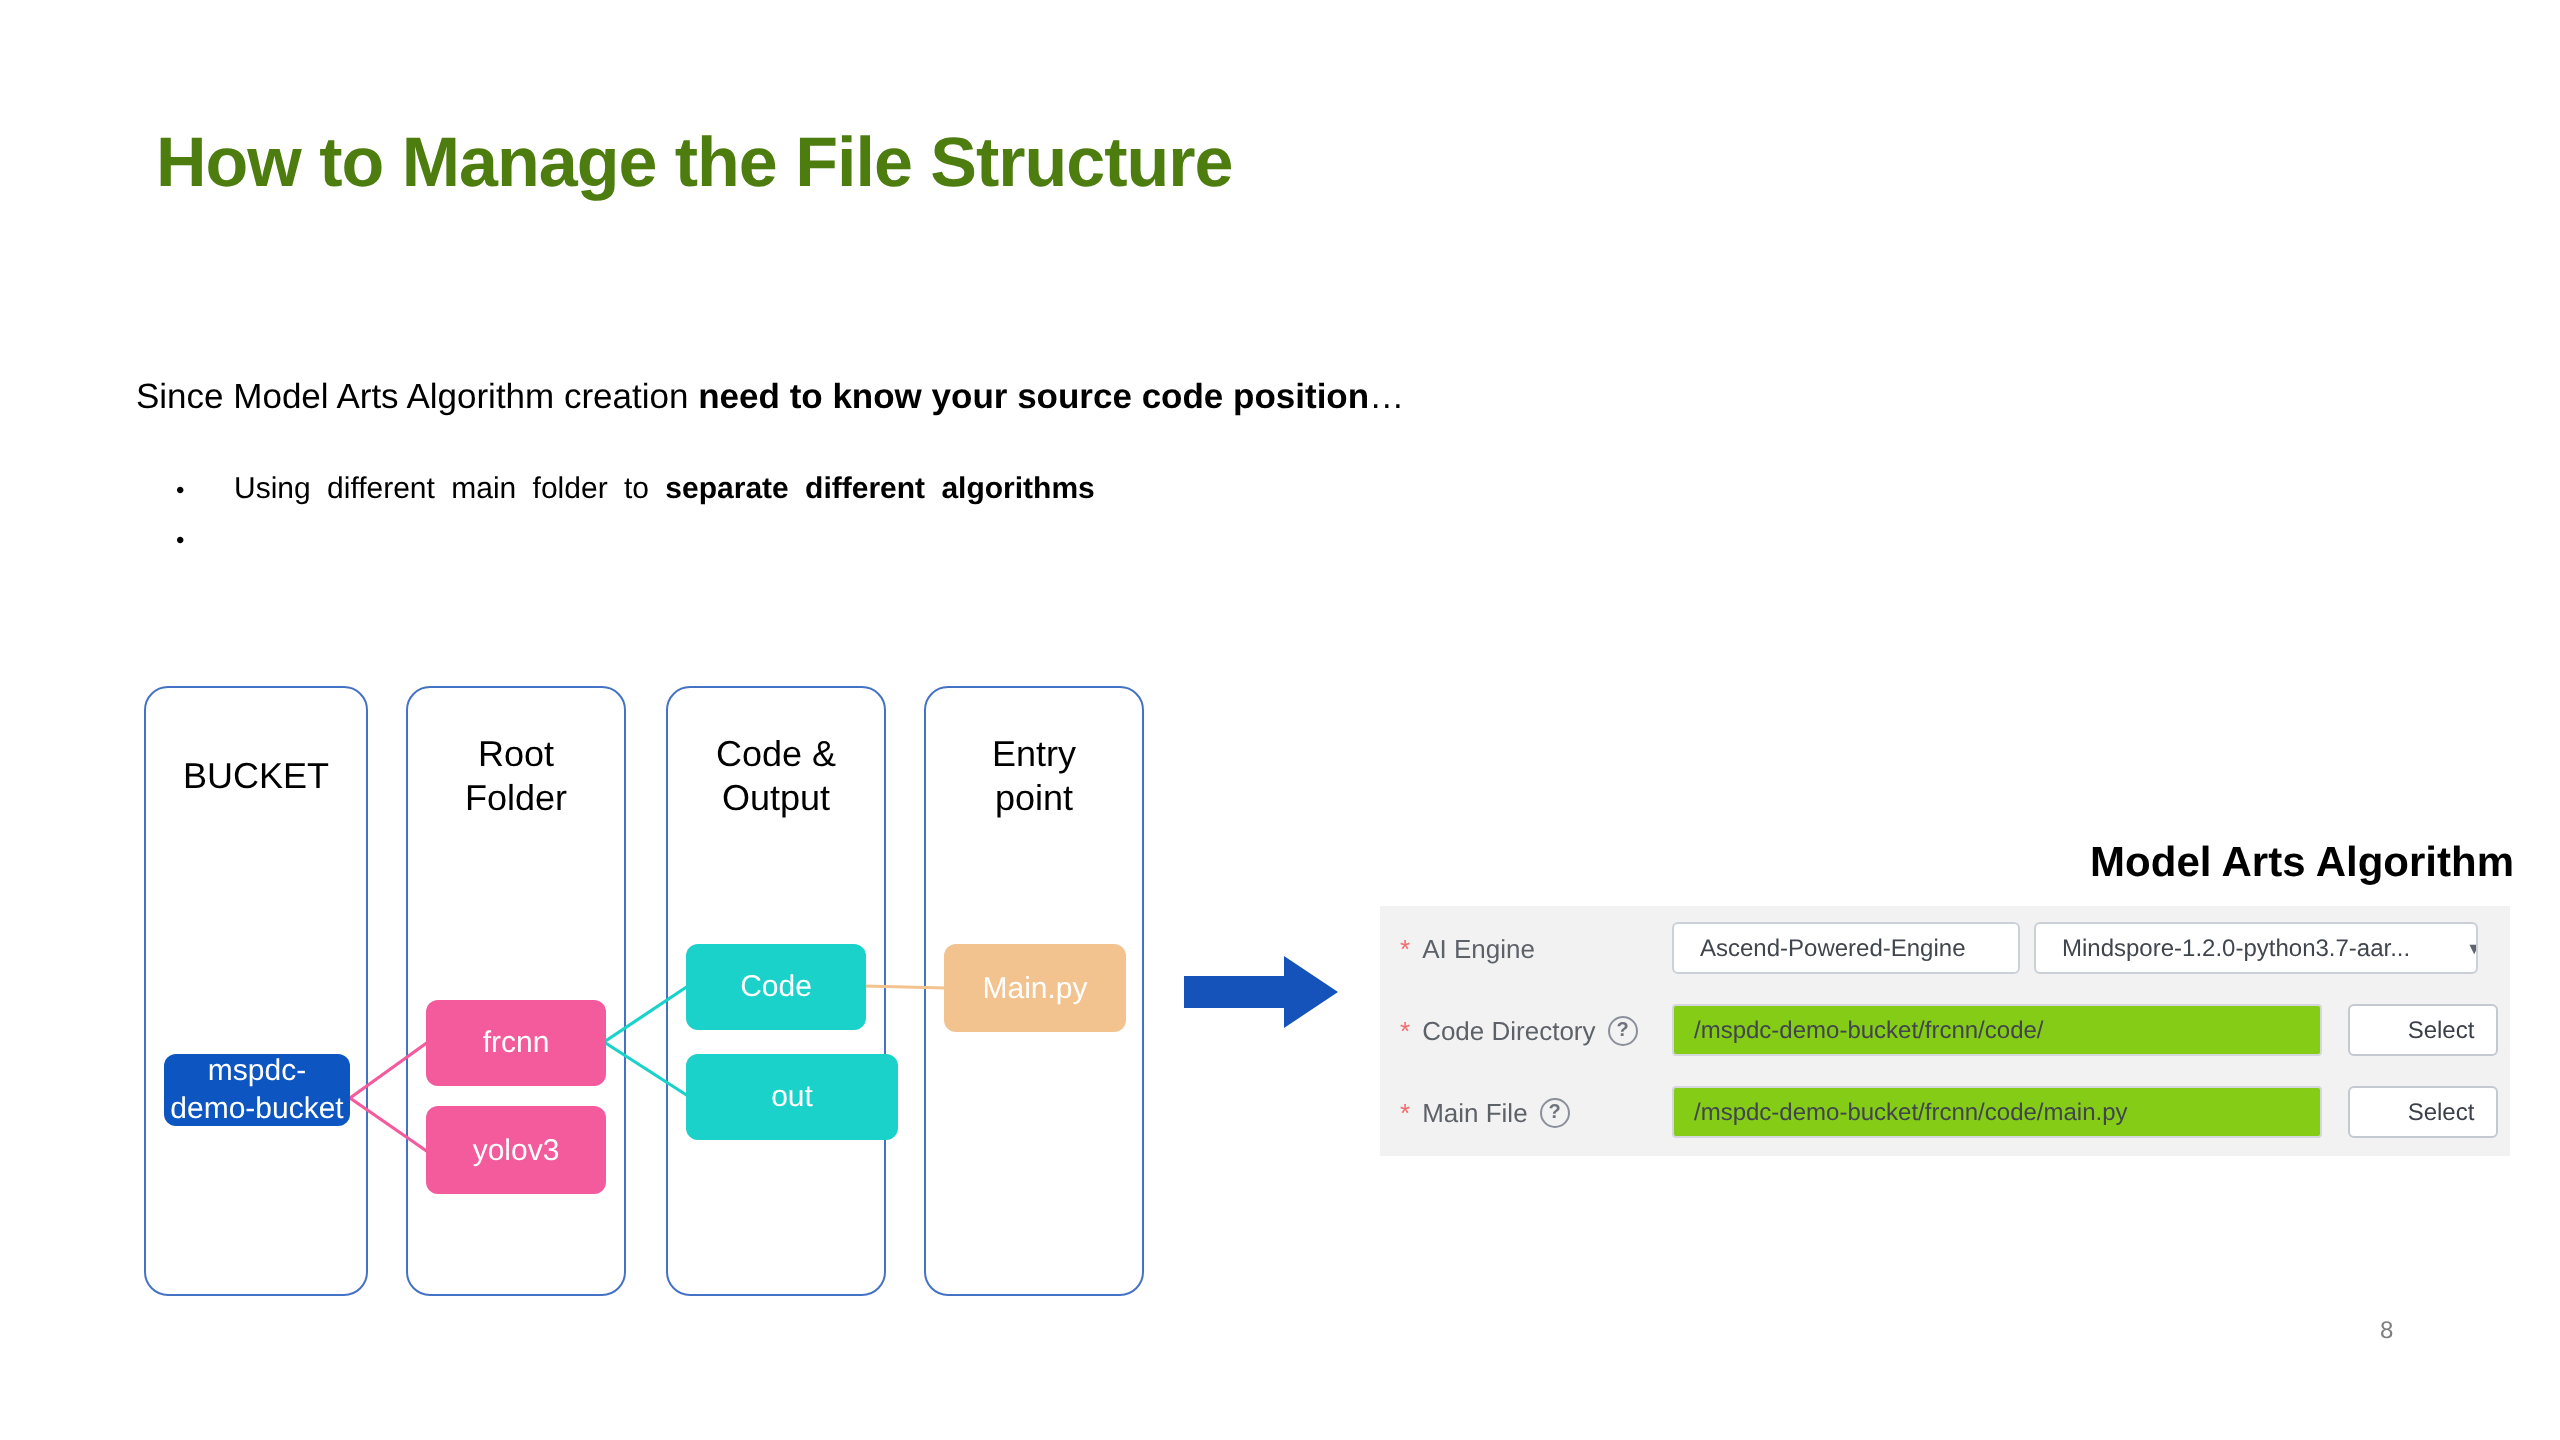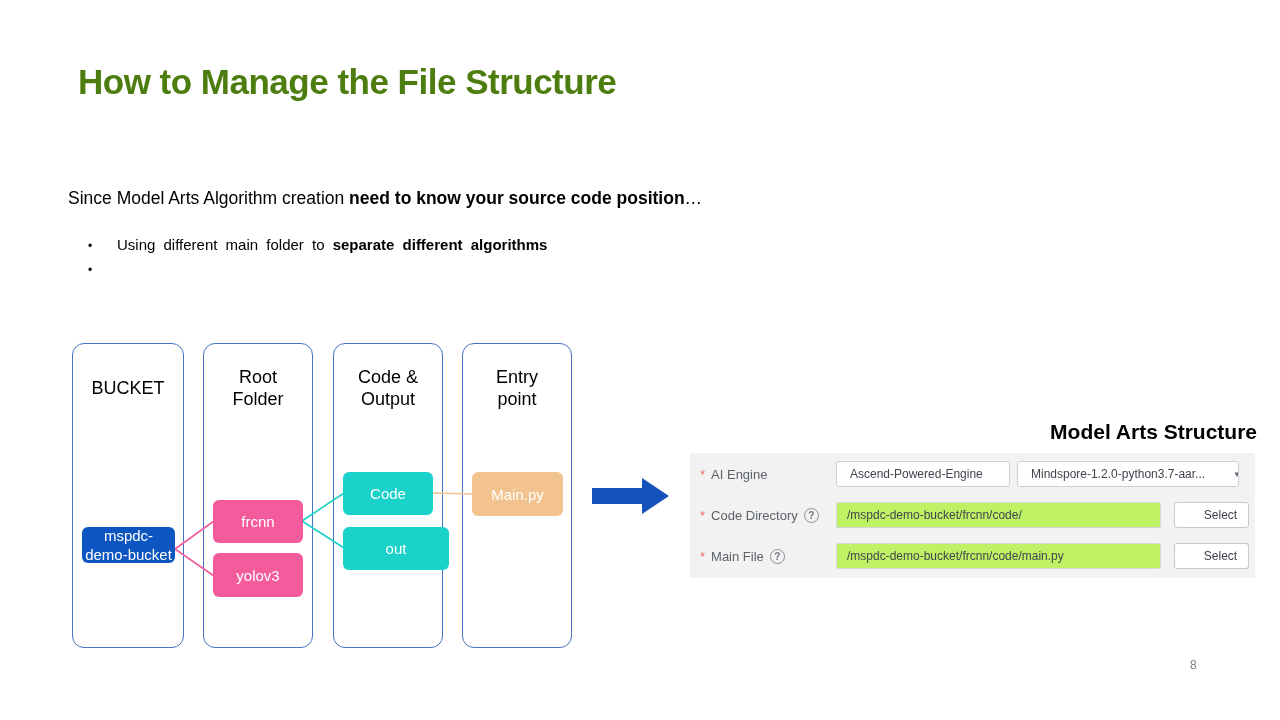--- a/index.html
+++ b/index.html
@@ -95,21 +95,21 @@
     border:1px solid #ccd0d7;border-radius:3px;
     display:flex;align-items:center;justify-content:space-between;
     padding:0 10px 0 13px;font-size:12px;color:#40454e;cursor:pointer;
     white-space:nowrap;overflow:hidden;gap:20px;
   }
   .dd1{left:146px;width:174px;}
   .dd2{left:327px;width:222px;}
   .caret{font-size:8px;color:#5f646e;margin-left:8px;}
   .text-input{
     position:absolute;left:146px;width:325px;height:26px;
-    background:#bef264;border:1px solid #d4d7dc;border-radius:2px;
+    background:#84cc16;border:1px solid #d4d7dc;border-radius:2px;
     font-size:12px;color:#40454e;padding:0 10px;
     font-family:"Liberation Sans", sans-serif;
   }
   .select-btn{
     position:absolute;left:484px;width:75px;height:26px;
     background:#fff;border:1px solid #c4c8d0;border-radius:3px;
     font-size:12px;color:#3a3f48;cursor:pointer;
     font-family:"Liberation Sans", sans-serif;
     padding-left:18px;
   }
@@ -166,21 +166,21 @@
 <div class="node node-frcnn">frcnn</div>
 <div class="node node-yolov3">yolov3</div>
 <div class="node node-code">Code</div>
 <div class="node node-out">out</div>
 <div class="node node-mainpy">Main.py</div>
 
 <svg class="flow-arrow" width="78" height="36" viewBox="0 0 78 36">
   <polygon points="0,10 50,10 50,0 77,18 50,36 50,26 0,26" fill="var(--arrow-blue)"></polygon>
 </svg>
 
-<div class="form-heading">Model Arts Structure</div>
+<div class="form-heading">Model Arts Algorithm</div>
 
 <div class="panel">
 
   <div class="form-label row1">
     <span class="req">*</span>
     <span>AI Engine</span>
   </div>
   <div class="dropdown dd1">
     <span>Ascend-Powered-Engine</span>
     <span class="caret">▼</span>

